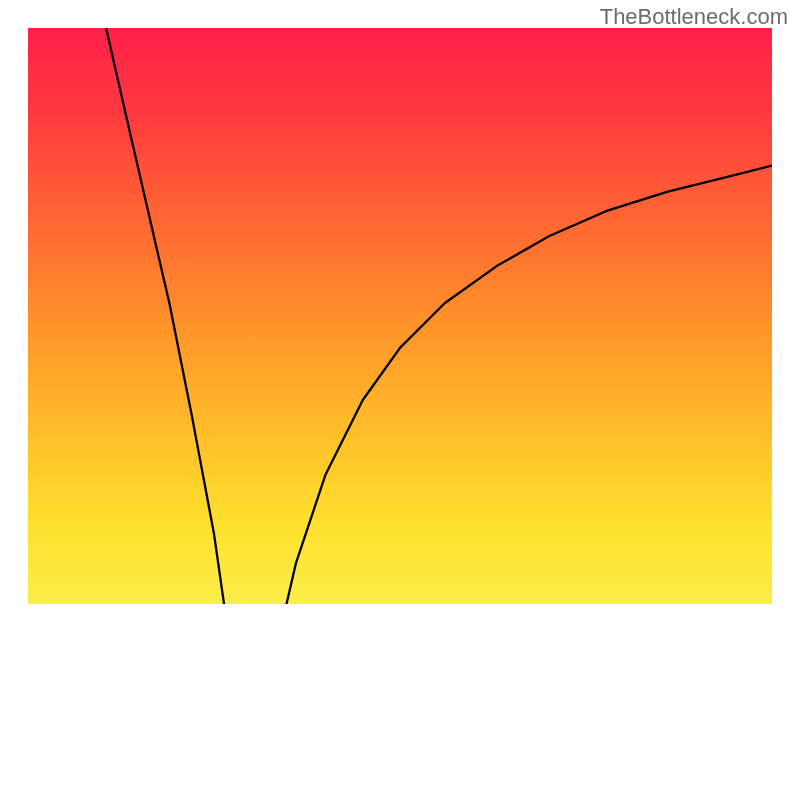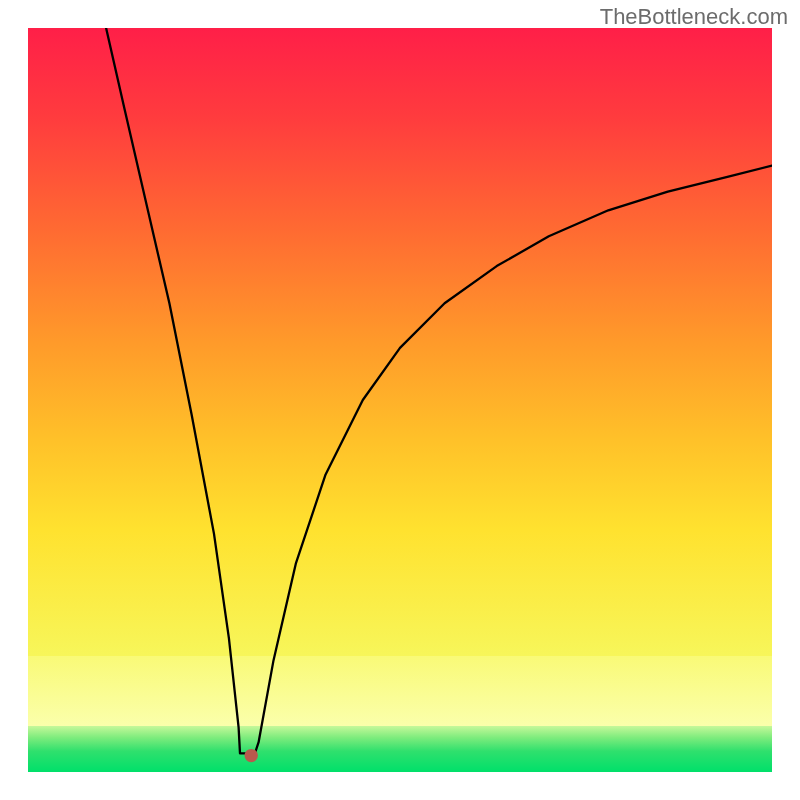--- a/index.html
+++ b/index.html
@@ -4,21 +4,21 @@
 <style>
   body {
     margin: 0;
     padding: 0;
     background: #ffffff;
     font-family: Arial, sans-serif;
   }
   .container {
     position: relative;
     width: 800px;
-    height: 800px;
+    height: 604px;
   }
   .watermark {
     position: absolute;
     top: 4px;
     right: 12px;
     font-size: 22px;
     color: #6c6c6c;
     font-family: Arial, sans-serif;
     z-index: 10;
   }

